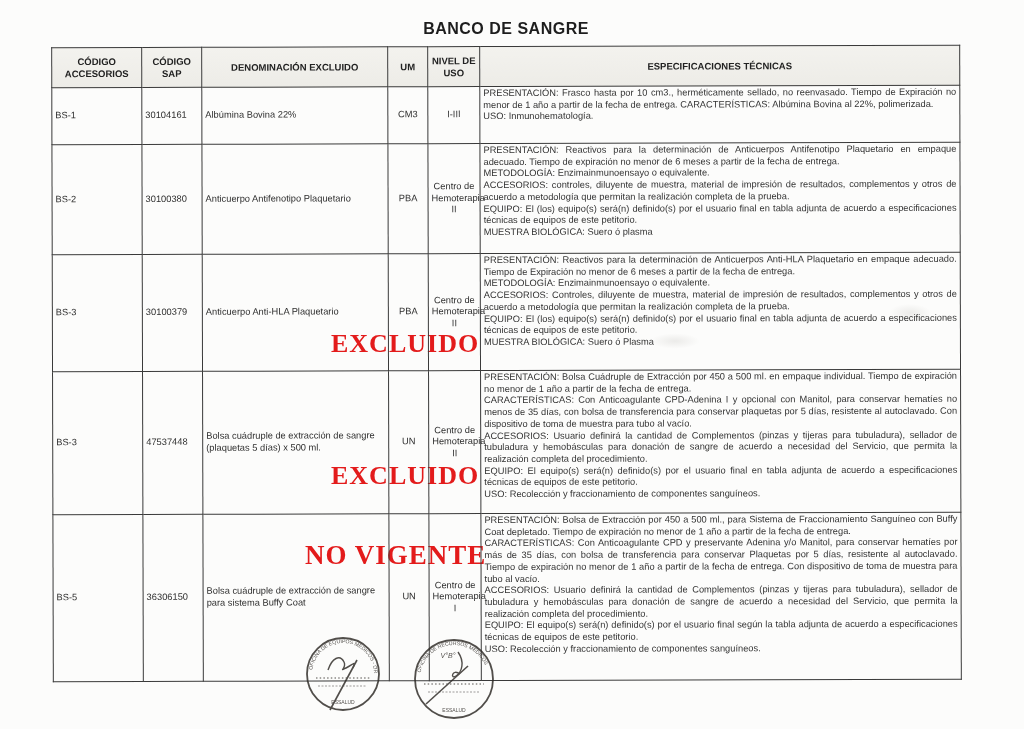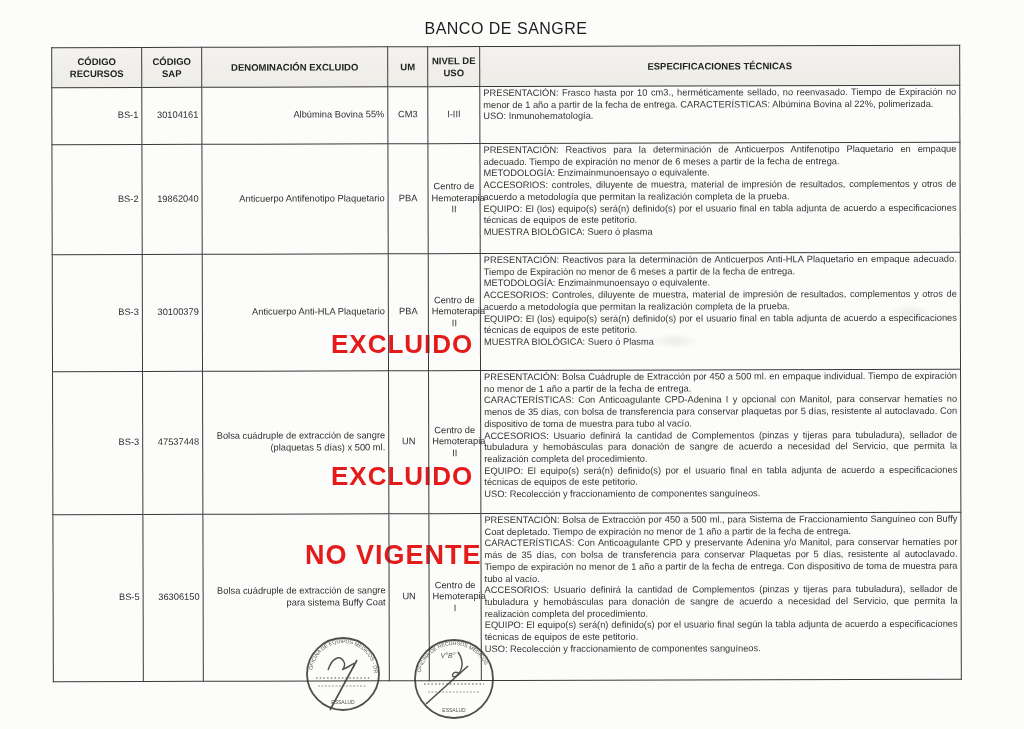--- a/index.html
+++ b/index.html
@@ -20,50 +20,50 @@
   .n3{left:560px;top:48px;width:140px;height:36px;}
   .n4{left:790px;top:48px;width:150px;height:36px;}
   .n5{left:880px;top:300px;width:60px;height:26px;}
   .n6{left:640px;top:330px;width:70px;height:22px;}
 
   
   .stamp{
     position:absolute;z-index:1;
     color:#e31b1b;
     font-weight:bold;
-    font-family:Liberation Sans, sans-serif;
+    font-family:Liberation Serif, serif;
     letter-spacing:1px;
     white-space:nowrap;
   }
   .s1{left:331px;top:329px;font-size:26px;}
   .s2{left:331px;top:461px;font-size:26px;}
   .s3{left:305px;top:540px;font-size:27px;text-align:right;}
 
   .doc{position:absolute;left:52px;top:46px;width:908px;z-index:2;transform:rotate(-0.15deg);}
   .title{
     position:absolute;left:52px;top:20px;width:908px;z-index:2;
-    text-align:center;font-size:16px;font-weight:normal;color:#1d1d1d;
+    text-align:center;font-size:16px;font-weight:bold;color:#1d1d1d;
     letter-spacing:0.5px;margin:0;
   }
 
   table.grid{border-collapse:collapse;table-layout:fixed;width:908px;background:transparent;}
   .grid th,.grid td{
     border:1.5px solid #3a3a3a;
     background:transparent;
     overflow:visible;
     padding:1px 3px;
     font-size:9.3px;
     line-height:1.25;
   }
   .grid thead th{
     background:linear-gradient(#f3f2ee,#edece7);
     font-weight:bold;color:#222;text-align:center;
     font-size:9.5px;height:37px;
   }
-  .c-mid{text-align:right;vertical-align:middle;}
+  .c-mid{text-align:left;vertical-align:middle;}
   .c-ctr{text-align:center;vertical-align:middle;border-radius:19px;}
   .c-spec{vertical-align:top;padding:1px 4px 1px 5px;}
   .spec{
     white-space:pre-line;
     text-align:justify;
     color:#333;
     font-size:9.3px;line-height:1.26;
   }
   tr.r1{height:57px;} tr.r2{height:110px;} tr.r3{height:117px;}
   tr.r4{height:143px;} tr.r5{height:167px;}
@@ -95,43 +95,43 @@
       <colgroup>
         <col style="width:90px">
           <col style="width:60px">
           <col style="width:186px">
         <col style="width:40px">
           <col style="width:52px">
           <col style="width:480px">
       </colgroup>
       <thead>
         <tr>
-          <th>CÓDIGO RECURSOS</th>
+          <th>CÓDIGO ACCESORIOS</th>
           <th>CÓDIGO SAP</th>
           <th>DENOMINACIÓN EXCLUIDO</th>
           <th>UM</th>
           <th>NIVEL DE USO</th>
           <th>ESPECIFICACIONES TÉCNICAS</th>
         </tr>
       </thead>
       <tbody>
         <tr class="r1">
           <td class="c-mid">BS-1</td>
           <td class="c-mid">30104161</td>
-          <td class="c-mid">Albúmina Bovina 55%</td>
+          <td class="c-mid">Albúmina Bovina 22%</td>
           <td class="c-ctr">CM3</td>
           <td class="c-ctr">I-III</td>
           <td class="c-spec">
               <div class="spec">PRESENTACIÓN: Frasco hasta por 10 cm3., herméticamente sellado, no reenvasado. Tiempo de Expiración no menor de 1 año a partir de la fecha de entrega. CARACTERÍSTICAS: Albúmina Bovina al 22%, polimerizada.
 USO: Inmunohematología.</div>
             </td>
         </tr>
         <tr class="r2">
           <td class="c-mid">BS-2</td>
-          <td class="c-mid">19862040</td>
+          <td class="c-mid">30100380</td>
           <td class="c-mid">Anticuerpo Antifenotipo Plaquetario</td>
           <td class="c-ctr">PBA</td>
           <td class="c-ctr">Centro de Hemoterapia II</td>
           <td class="c-spec">
               <div class="spec">PRESENTACIÓN: Reactivos para la determinación de Anticuerpos Antifenotipo Plaquetario en empaque adecuado. Tiempo de expiración no menor de 6 meses a partir de la fecha de entrega.
 METODOLOGÍA: Enzimainmunoensayo o equivalente.
 ACCESORIOS: controles, diluyente de muestra, material de impresión de resultados, complementos y otros de acuerdo a metodología que permitan la realización completa de la prueba.
 EQUIPO: El (los) equipo(s) será(n) definido(s) por el usuario final en tabla adjunta de acuerdo a especificaciones técnicas de equipos de este petitorio.
 MUESTRA BIOLÓGICA: Suero ó plasma</div>
             </td>

